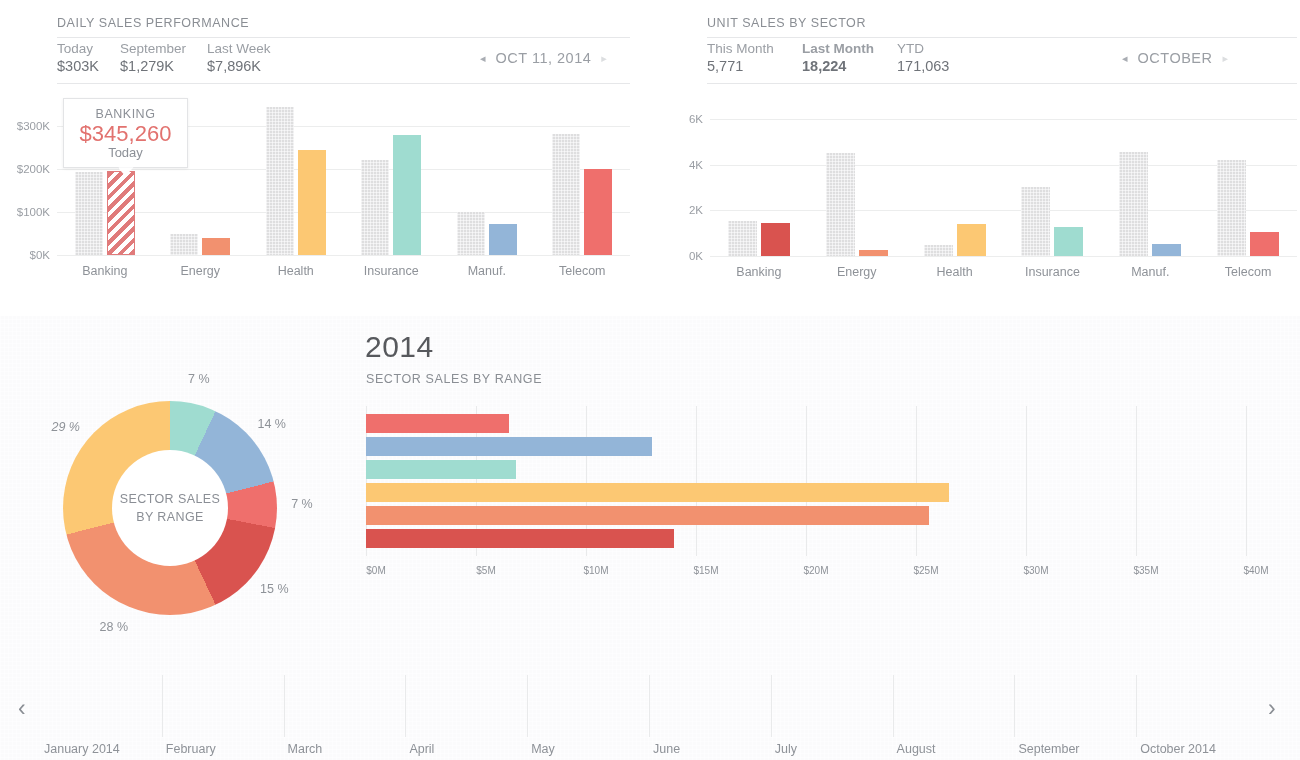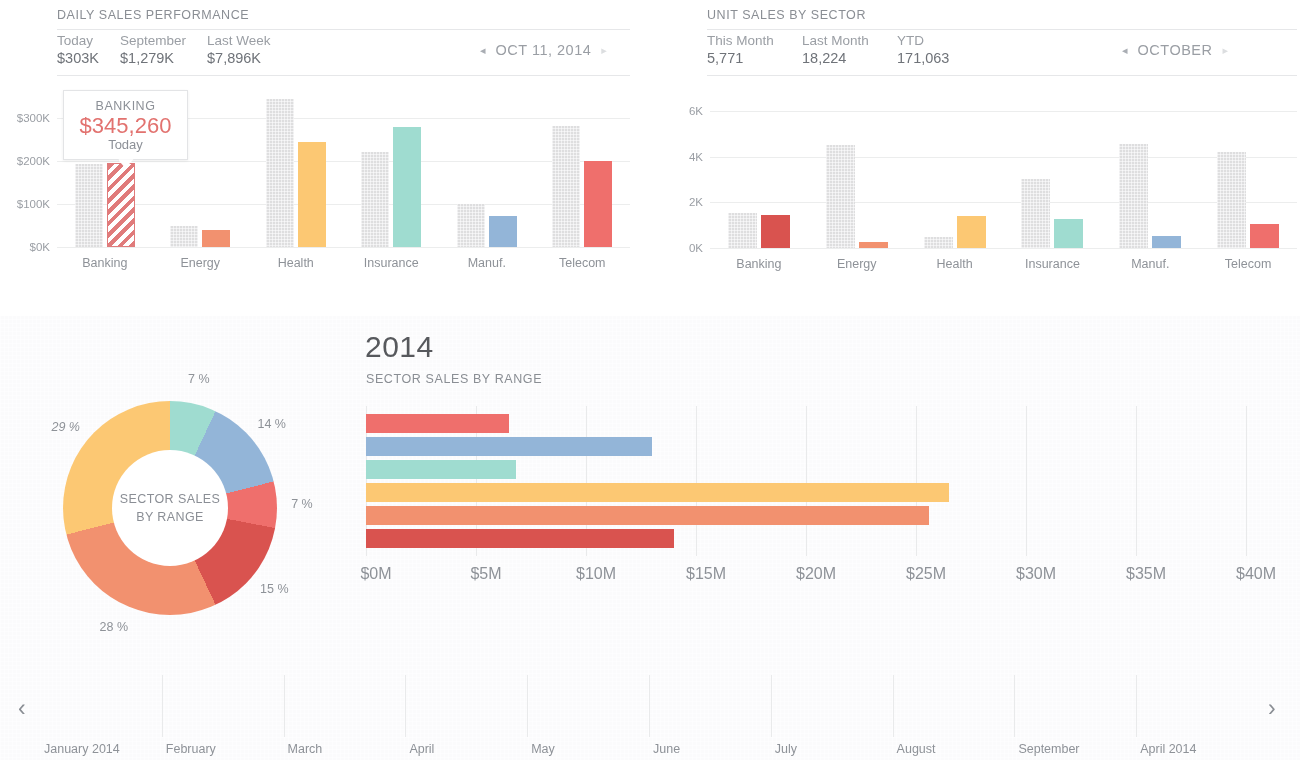--- a/index.html
+++ b/index.html
@@ -6,21 +6,21 @@
   html, body {
     width: 1300px; height: 760px;
     background: #ffffff;
     font-family: "Liberation Sans", sans-serif;
     color: #7b7f85;
     overflow: hidden;
   }
   #app { position: relative; width: 1300px; height: 760px; }
 
   
-  .top-row { position: absolute; left: 0; top: 0; width: 1300px; height: 316px; background: #ffffff; }
+  .top-row { position: absolute; left: 0; top: 8px; width: 1300px; height: 316px; background: #ffffff; }
   .panel { position: absolute; top: 0; height: 316px; }
   .panel-left  { left: 0;   width: 650px; }
   .panel-right { left: 650px; width: 650px; }
 
   .panel-title {
     position: absolute; top: 8px; font-size: 12.5px; letter-spacing: .55px;
     color: #8a8e94; font-weight: 400;
   }
   .rule {
     position: absolute; height: 1px; background: #e6e7e9;
@@ -107,21 +107,21 @@
     position: absolute; font-size: 12.5px; color: #8e9298; white-space: nowrap;
     transform: translate(-50%, -50%);
   }
 
   .hbar-wrap { position: absolute; left: 340px; top: 0; width: 960px; height: 334px; }
   .big-year { position: absolute; left: 25px; top: 14px; font-size: 30px; color: #57595d; font-weight: 300; letter-spacing: .5px; }
   .sub-title { position: absolute; left: 26px; top: 56px; font-size: 12.5px; color: #8a8e94; letter-spacing: .6px; }
   .hgrid { position: absolute; width: 1px; background: #e9eaeb; }
   .hbar { position: absolute; left: 0; }
   .xtick {
-    position: absolute; font-size: 16px; color: #8e9298;
+    position: absolute; font-size: 10px; color: #8e9298;
     transform: translateX(-50%); white-space: nowrap; padding-left: 20px;
   }
 
   
   .timeline {
     position: absolute; left: 0; top: 650px; width: 1300px; height: 110px;
     background: #fbfbfc;
   }
   .timeline::before {
     content: ""; position: absolute; inset: 0;
@@ -212,21 +212,21 @@
 
     <div class="panel panel-right">
       <div class="panel-title" style="left:57px;">UNIT SALES BY SECTOR</div>
       <div class="rule" style="left:57px; top:29px; width:590px;"></div>
 
       <div class="kpi-row" style="left:57px; width:590px;">
         <div class="kpi" style="left:0;">
           <div class="kpi-label">This Month</div>
           <div class="kpi-value">5,771</div>
         </div>
-        <div class="kpi" style="left:95px;">
+        <div class="kpi" style="left:95px;font-weight:bold;">
           <div class="kpi-label">Last Month</div>
           <div class="kpi-value">18,224</div>
         </div>
         <div class="kpi" style="left:190px;">
           <div class="kpi-label">YTD</div>
           <div class="kpi-value">171,063</div>
         </div>
       </div>
 
       <div class="nav" style="left:472px;">
@@ -340,18 +340,18 @@
         <div class="tl-month" style="left: 531.2px;">May</div>
         <div class="tl-sep" style="left: 649px; top: 25px; height: 62px;"></div>
         <div class="tl-month" style="left: 653px;">June</div>
         <div class="tl-sep" style="left: 770.8px; top: 25px; height: 62px;"></div>
         <div class="tl-month" style="left: 774.8px;">July</div>
         <div class="tl-sep" style="left: 892.6px; top: 25px; height: 62px;"></div>
         <div class="tl-month" style="left: 896.6px;">August</div>
         <div class="tl-sep" style="left: 1014.4px; top: 25px; height: 62px;"></div>
         <div class="tl-month" style="left: 1018.4px;">September</div>
         <div class="tl-sep" style="left: 1136.2px; top: 25px; height: 62px;"></div>
-        <div class="tl-month" style="left: 1140.2px;">April 2014</div>
+        <div class="tl-month" style="left: 1140.2px;">October 2014</div>
       </div>
 
   </div>
 
 </div>
 
 </body></html>

